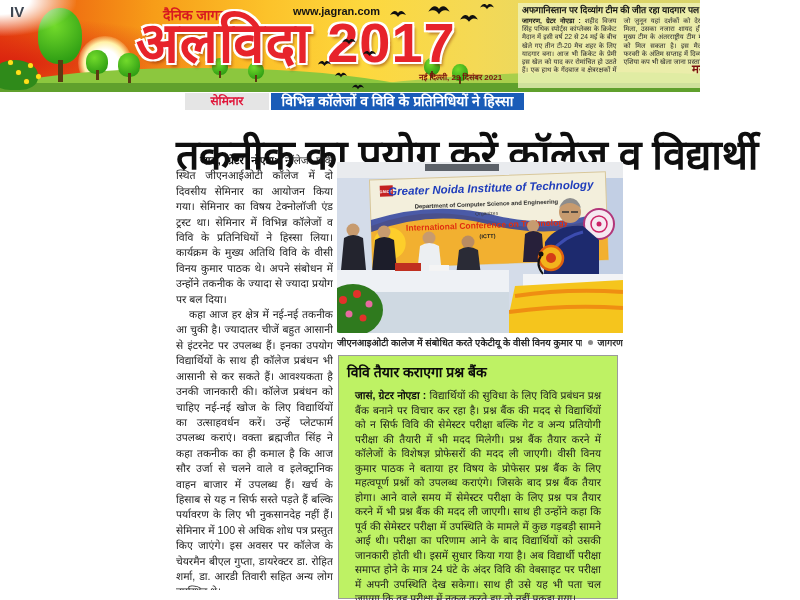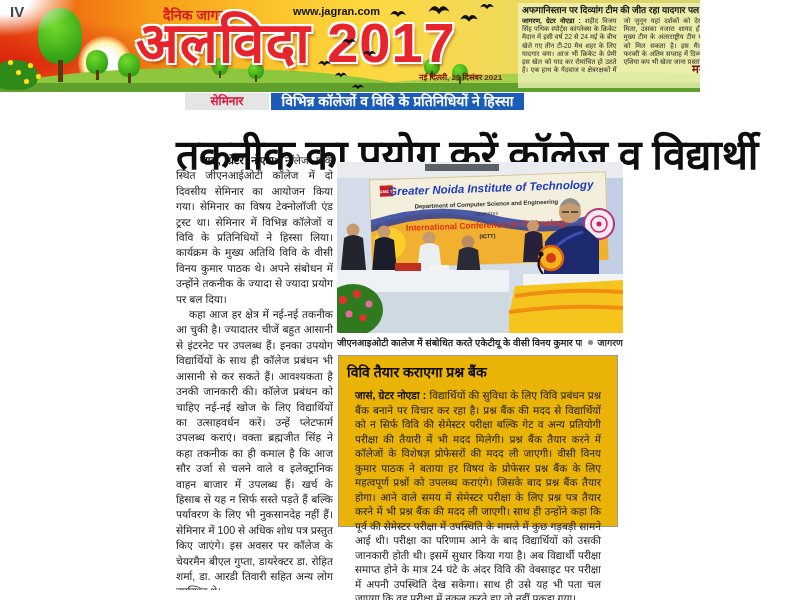--- a/index.html
+++ b/index.html
@@ -54,22 +54,22 @@
     font-size:10.6px;line-height:15.4px;text-align:justify;color:#1c1c1c;overflow:hidden;}
   .col1 p{margin:0;}
   .col1 p+p{text-indent:13px;}
   .col1 b{color:#0d0d0d;padding-left:24px;}
   .photo{position:absolute;left:337px;top:162px;width:286px;height:171px;overflow:hidden;background:#cdd7e6;}
   .caption{position:absolute;left:337px;top:336px;width:286px;display:flex;align-items:center;
     white-space:nowrap;overflow:hidden;font-size:9.5px;font-weight:bold;color:#272727;}
   .caption .cap-text{flex:1 1 auto;overflow:hidden;}
   .caption .bullet{flex:0 0 auto;width:5px;height:5px;border-radius:50%;background:#8a8a8a;margin:0 4px 0 6px;}
   .caption .credit{flex:0 0 auto;color:#333;}
-  .qbox{position:absolute;left:338px;top:355px;width:280px;height:172px;border:1px solid #9b9b9b;
-    padding:6px 8px;box-sizing:border-box;background:#eab308;}
+  .qbox{position:absolute;left:338px;top:355px;width:280px;height:244px;border:1px solid #9b9b9b;
+    padding:6px 8px;box-sizing:border-box;background:#bef264;}
   .qbox h2{margin:0 0 4px;font-size:14px;font-weight:bold;color:#0b0b0b;}
   .qbox p{margin:8px;font-size:10.4px;line-height:14.5px;text-align:justify;color:#1c1c1c;}
   .qbox b{color:#0d0d0d;}
 </style>
 </head>
 <body>
 
 <div id="page">
 
   <div class="masthead">

